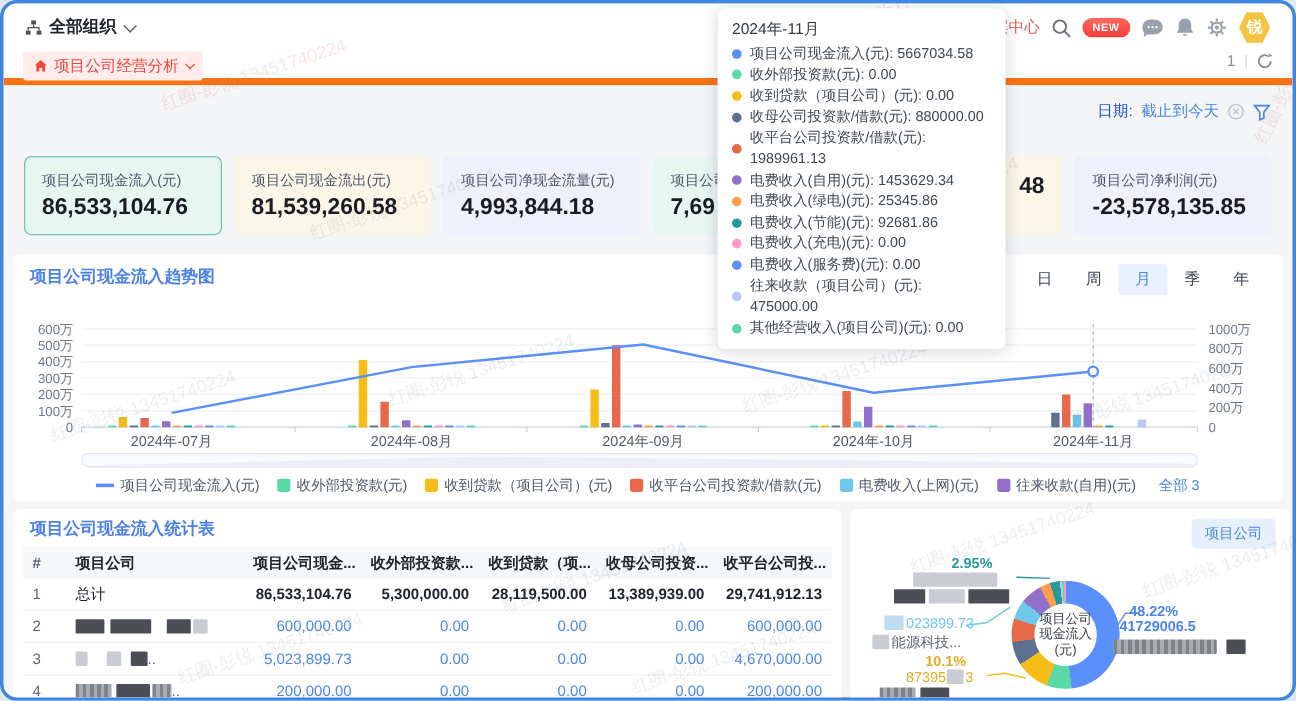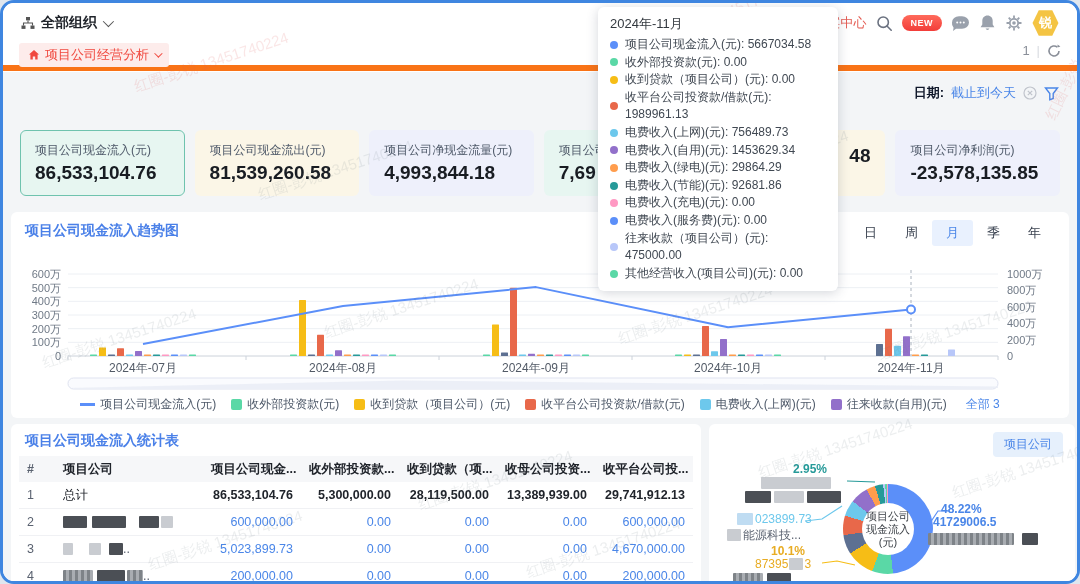--- a/index.html
+++ b/index.html
@@ -28,21 +28,21 @@
   .tab-pill { display:flex; align-items:center; gap:5px; background:#fdeceb; color:#f0483e;
               font-size:13px; padding:3px 9px; border-radius:3px; cursor:pointer; }
   .tab-pill .chev { border-color:#f0483e; width:6px; height:6px; }
   .page-ind { margin-left:auto; color:#8a8f99; font-size:13px; display:flex; align-items:center; gap:7px; }
   .page-ind .bar { color:#d8dbe0; }
 
   
   .content { position:absolute; top:69px; left:0; right:0; bottom:0; background:#f3f5f7; }
   .filter-row { position:absolute; top:12px; right:18px; display:flex; align-items:center; gap:7px;
                 font-size:13px; }
-  .filter-label { color:#0f172a; font-weight:bold; }
+  .filter-label { color:#1d4ed8; font-weight:normal; }
   .filter-value { color:#4a86e8; cursor:pointer; }
 
   .kpi-row { position:absolute; top:58px; left:17px; right:17px; display:flex; gap:10px; }
   .kpi-card { flex:1; height:66px; border-radius:6px; padding:11px 14px; border:1px solid transparent; }
   .kpi-card.mint { background:#e7f6f1; }
   .kpi-card.cream { background:#fbf6e7; }
   .kpi-card.lav { background:#eef0fb; }
   .kpi-card.selected { border-color:#6fc3ae; }
   .kpi-label { font-size:12px; color:#4e5969; white-space:nowrap; overflow:hidden; }
   .kpi-value { font-size:19px; font-weight:bold; color:#181c22; margin-top:3px; white-space:nowrap; }
@@ -457,34 +457,34 @@
         </div>
         <div class="tt-item">
           <span class="tt-dot" style="background:#5AD8A6"></span>
           <span>收外部投资款(元): 0.00</span>
         </div>
         <div class="tt-item">
           <span class="tt-dot" style="background:#F6BD16"></span>
           <span>收到贷款（项目公司）(元): 0.00</span>
         </div>
         <div class="tt-item">
+          <span class="tt-dot" style="background:#5D7092"></span>
+          <span>收母公司投资款/借款(元): 880000.00</span>
+        </div>
+        <div class="tt-item">
           <span class="tt-dot" style="background:#E8684A"></span>
           <span>收平台公司投资款/借款(元): 1989961.13</span>
         </div>
         <div class="tt-item">
-          <span class="tt-dot" style="background:#6DC8EC"></span>
-          <span>电费收入(上网)(元): 756489.73</span>
-        </div>
-        <div class="tt-item">
           <span class="tt-dot" style="background:#9270CA"></span>
           <span>电费收入(自用)(元): 1453629.34</span>
         </div>
         <div class="tt-item">
           <span class="tt-dot" style="background:#FF9D4D"></span>
-          <span>电费收入(绿电)(元): 29864.29</span>
+          <span>电费收入(绿电)(元): 25345.86</span>
         </div>
         <div class="tt-item">
           <span class="tt-dot" style="background:#269A99"></span>
           <span>电费收入(节能)(元): 92681.86</span>
         </div>
         <div class="tt-item">
           <span class="tt-dot" style="background:#FF99C3"></span>
           <span>电费收入(充电)(元): 0.00</span>
         </div>
         <div class="tt-item">

